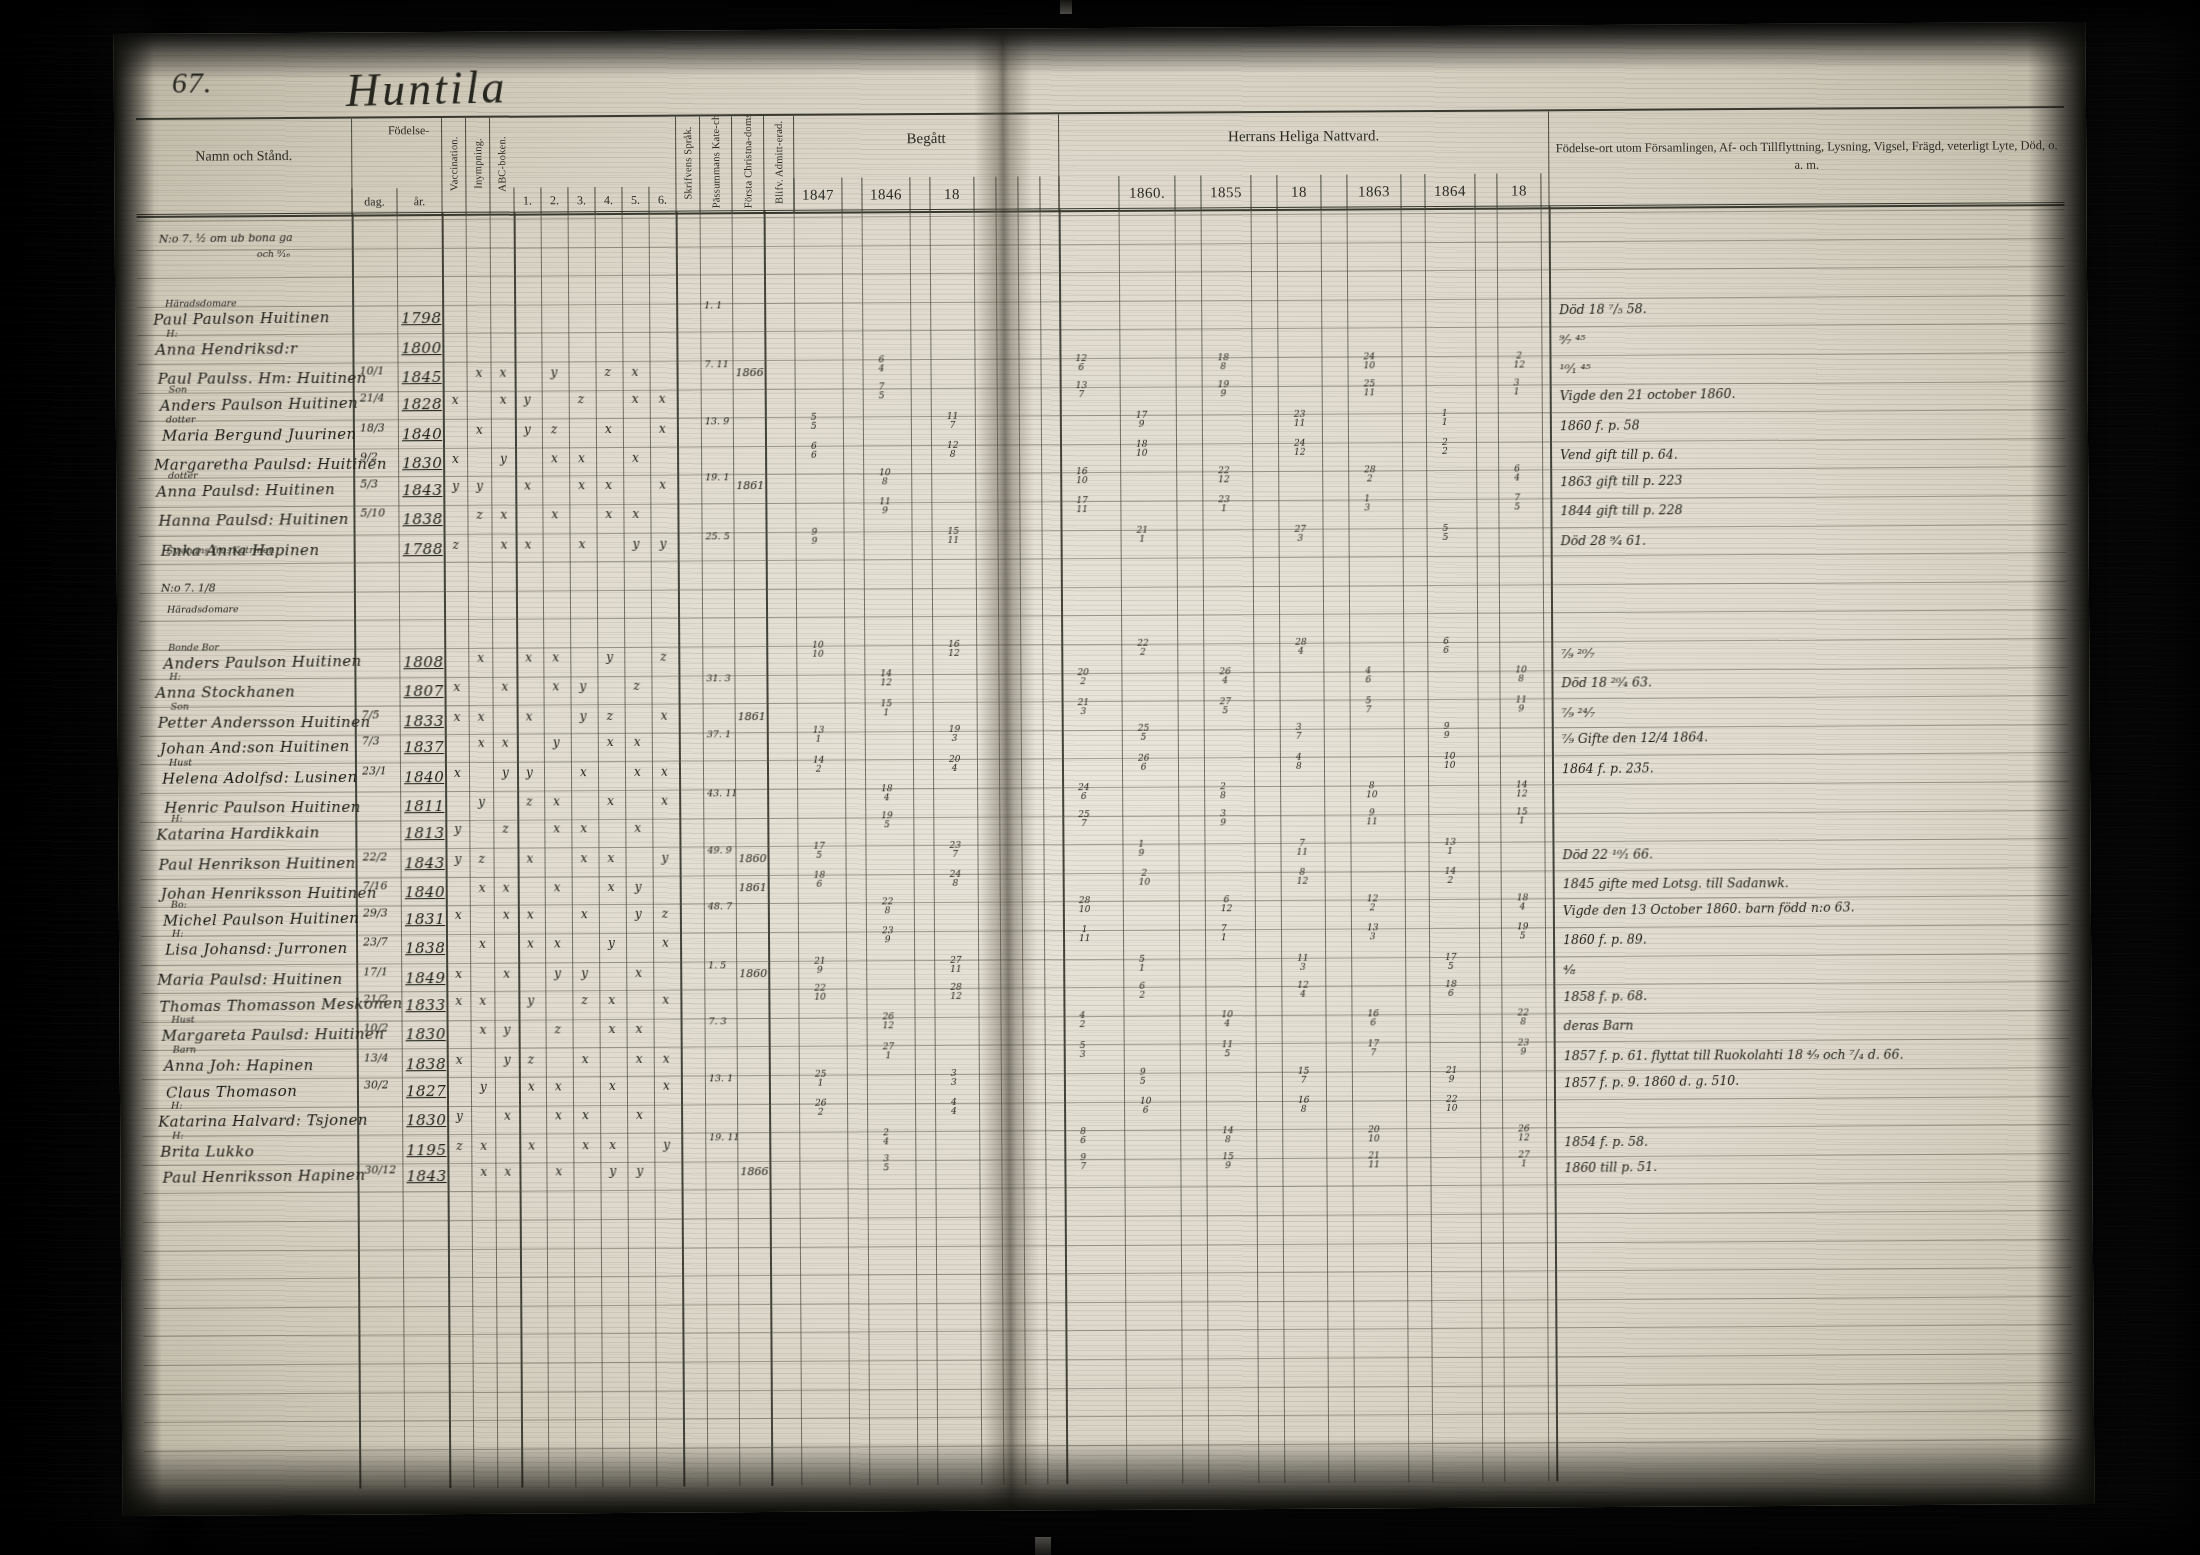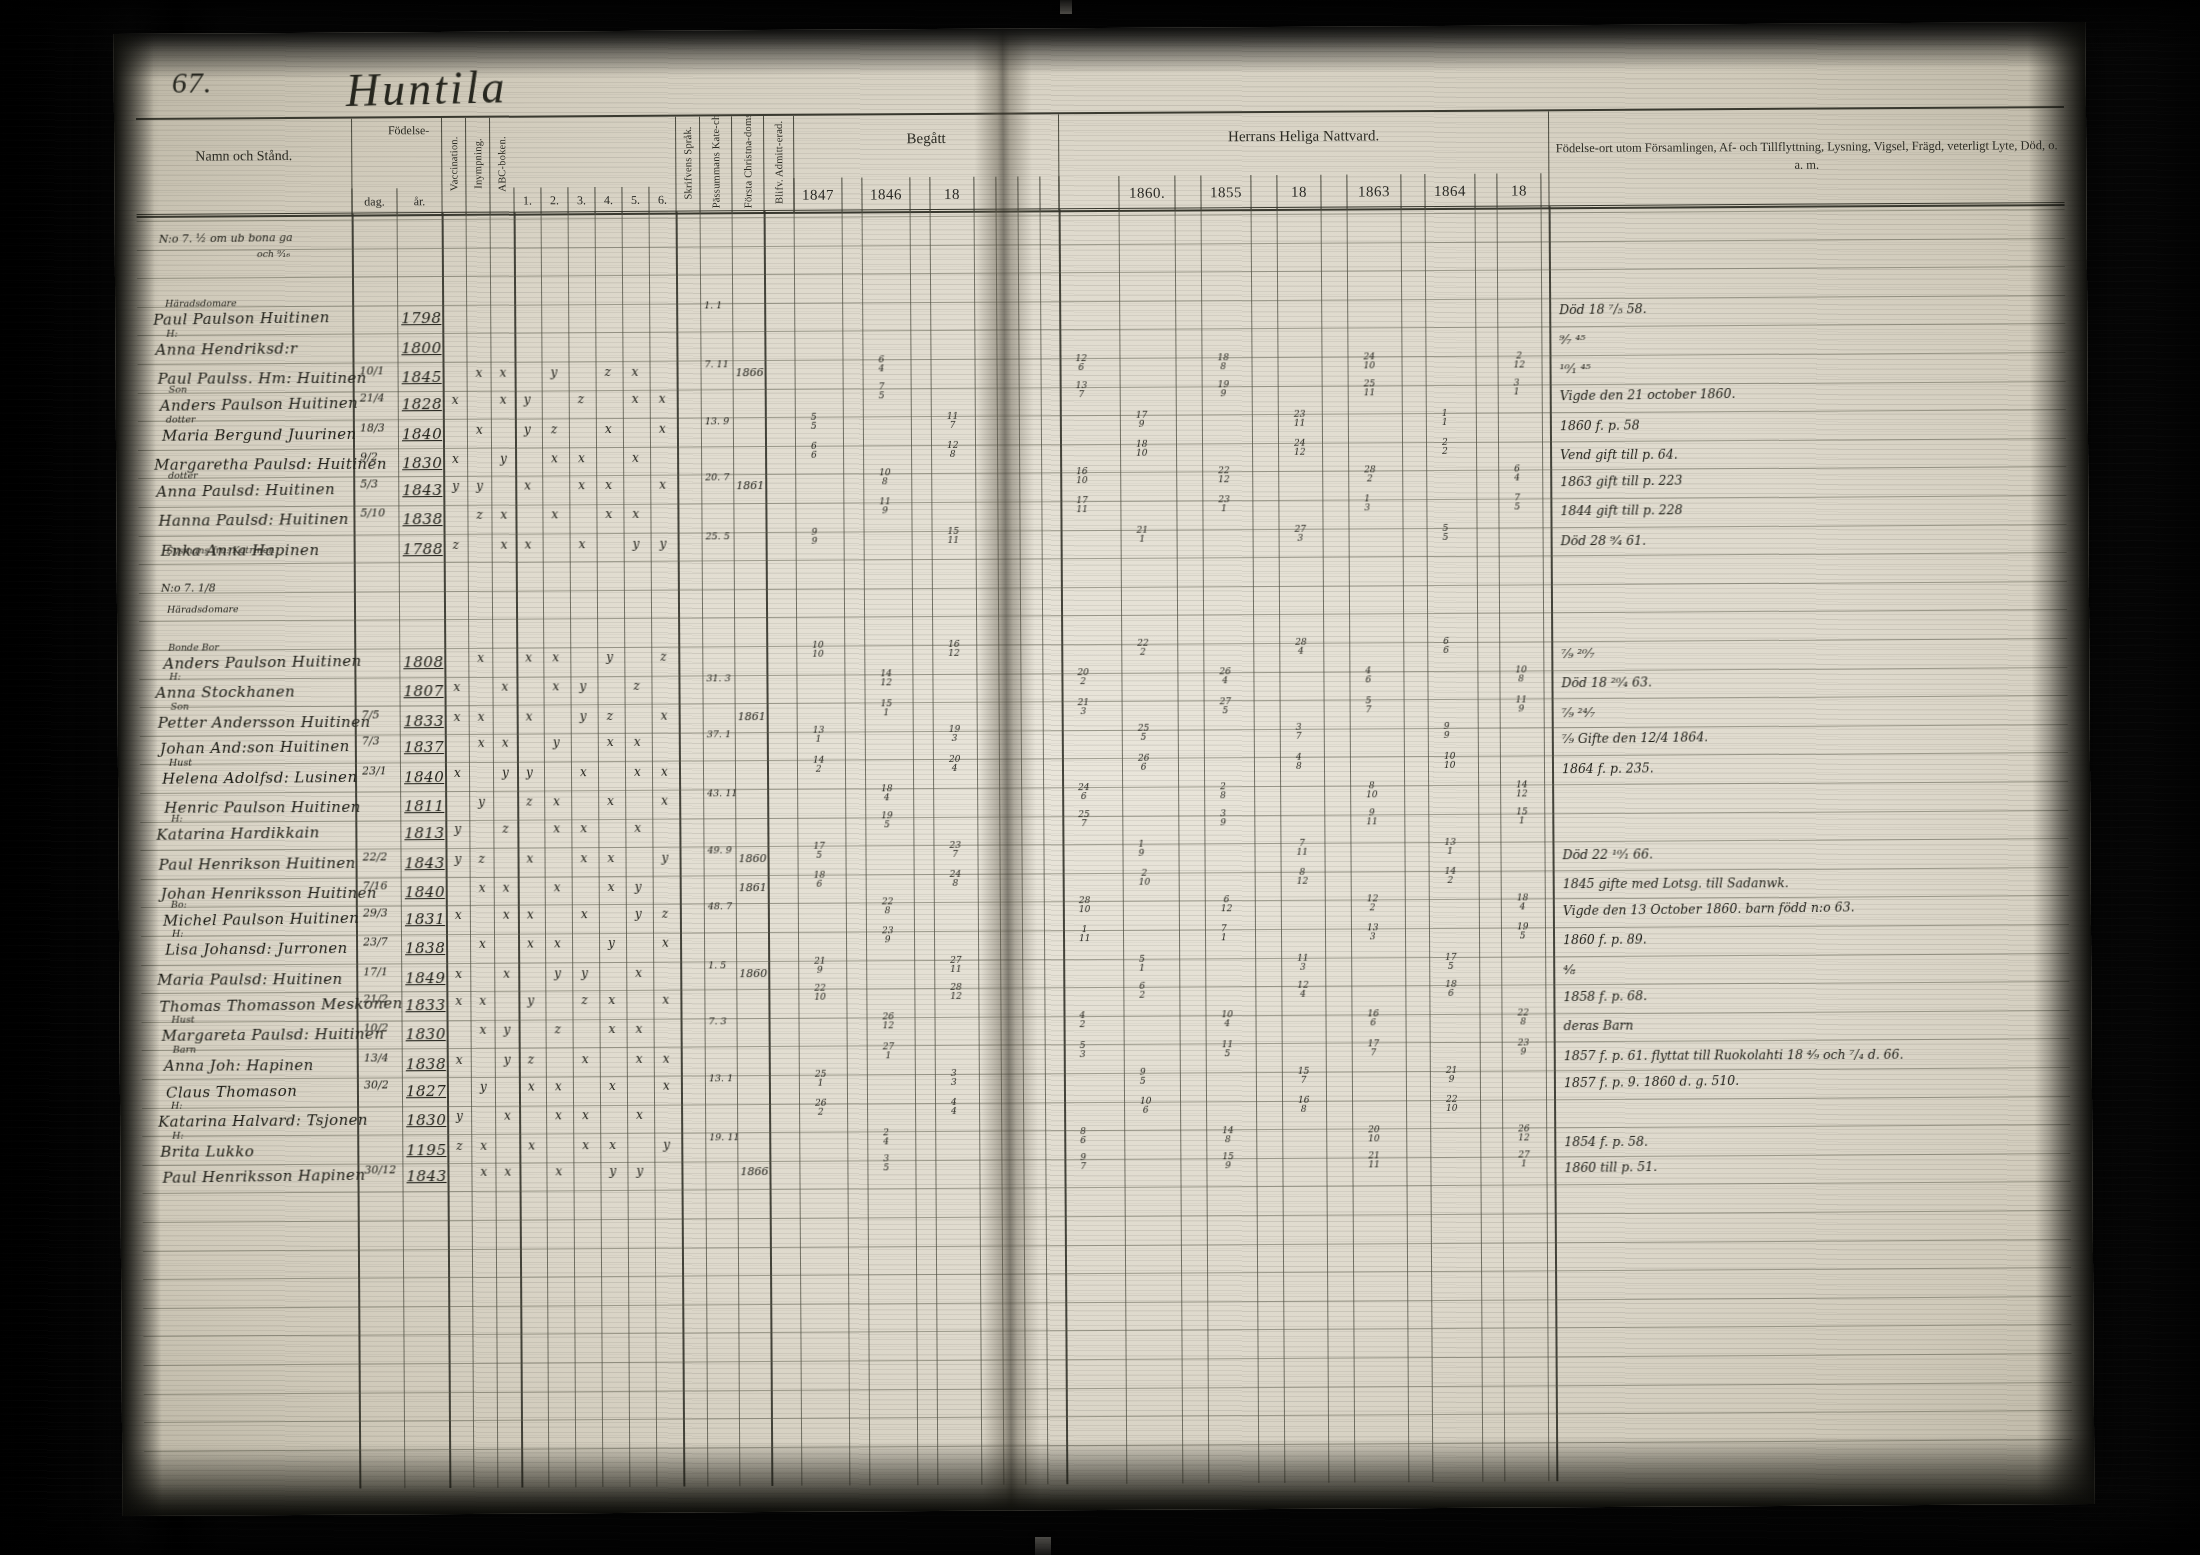--- a/index.html
+++ b/index.html
@@ -530,21 +530,21 @@
             <div class="hw tiny ink" style="left:30px; top:254.9px;">dotter</div>
             <div class="hw name ink" style="left:18px; top:267.90000000000003px; transform:rotate(-0.50deg);">Anna Paulsd: Huitinen</div>
             <div class="hw small ink" style="left:222px; top:263.90000000000003px;">5/3</div>
             <div class="hw year ink" style="left:264px; top:267.90000000000003px;">1843</div>
             <div class="hw mark ink" style="left:314px; top:265.90000000000003px;">y</div>
             <div class="hw mark ink" style="left:338px; top:265.90000000000003px;">y</div>
             <div class="hw mark ink" style="left:386px; top:265.90000000000003px;">x</div>
             <div class="hw mark ink" style="left:440px; top:265.90000000000003px;">x</div>
             <div class="hw mark ink" style="left:467px; top:265.90000000000003px;">x</div>
             <div class="hw mark ink" style="left:521px; top:265.90000000000003px;">x</div>
-            <div class="hw tiny ink" style="left:567px; top:259.90000000000003px;">20. 7</div>
+            <div class="hw tiny ink" style="left:567px; top:259.90000000000003px;">19. 1</div>
             <div class="hw small ink" style="left:598px; top:267.90000000000003px;">1861</div>
             <div class="hw frac ink" style="left:741px; top:257.90000000000003px;">10<br>8</div>
             <div class="hw frac ink" style="left:938px; top:257.90000000000003px;">16<br>10</div>
             <div class="hw frac ink" style="left:1080px; top:257.90000000000003px;">22<br>12</div>
             <div class="hw frac ink" style="left:1226px; top:257.90000000000003px;">28<br>2</div>
             <div class="hw frac ink" style="left:1376px; top:257.90000000000003px;">6<br>4</div>
             <div class="hw note ink" style="left:1422px; top:267.90000000000003px; transform:rotate(-0.40deg);">1863 gift till p. 223</div>
             <div class="hw name ink" style="left:20px; top:297.40000000000003px; transform:rotate(-0.20deg);">Hanna Paulsd: Huitinen</div>
             <div class="hw small ink" style="left:222px; top:293.40000000000003px;">5/10</div>
             <div class="hw year ink" style="left:264px; top:297.40000000000003px;">1838</div>

